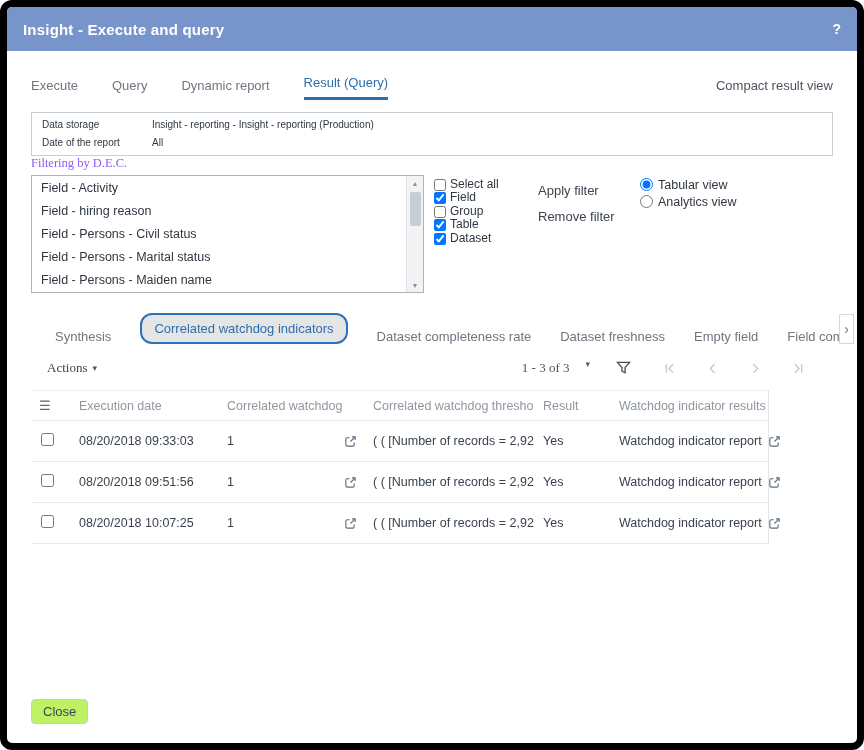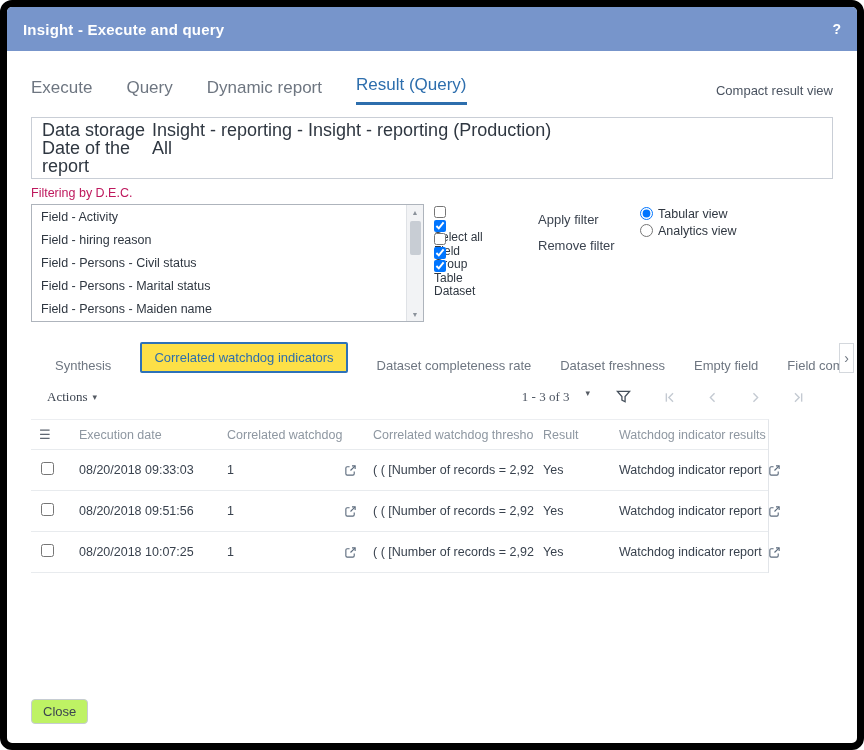--- a/index.html
+++ b/index.html
@@ -9,57 +9,57 @@
   .frame { position:absolute; inset:0; border:7px solid #000; border-radius:12px; background:#fff; overflow:hidden; }
 
   .titlebar { height:44px; background:var(--header-bg,#7795cb); display:flex; align-items:center; padding:0 16px; }
   .titlebar .title { color:#fff; font-size:15px; font-weight:600; letter-spacing:.2px; }
   .titlebar .help { margin-left:auto; color:#fff; font-weight:700; font-size:14px; cursor:pointer; }
 
   .content { padding:24px 24px 0; position:relative; height:calc(100% - 44px); }
 
   
   .tabs-row { display:flex; align-items:flex-end; }
-  .tab { font-size:17px; color:#6e7681; margin-right:34px; padding-bottom:7px; cursor:pointer; white-space:nowrap; }
+  .tab { font-size:13px; color:#6e7681; margin-right:34px; padding-bottom:7px; cursor:pointer; white-space:nowrap; }
   .tab.active { color:var(--accent,#2d6ead); border-bottom:3px solid var(--accent,#2d6ead); }
   .compact { margin-left:auto; font-size:13px; color:#4a5360; padding-bottom:7px; cursor:pointer; }
 
   
   .info-box { margin-top:12px; border:1px solid #c9ced6; padding:3px 10px; }
-  .info-row { font-size:18px; color:#2f3741; line-height:18px; display:flex; }
+  .info-row { font-size:10px; color:#2f3741; line-height:18px; display:flex; }
   .info-label { width:110px; flex:none; }
 
-  .filtering-label { margin-top:7px; font-size:12.5px; color:#be185d; }
+  .filtering-label { font-size:12.5px; color:#8b5cf6;font-family:Liberation Serif, serif; }
 
   
   .filter-area { display:flex; margin-top:4px; align-items:flex-start; }
   .listbox { width:393px; height:118px; border:1px solid #aeb4bc; position:relative; overflow:hidden; background:#fff; flex:none; }
   .listbox .items { position:absolute; inset:0 17px 0 0; }
   .list-item { font-size:12.5px; color:#2f3741; padding:5px 9px 4px; white-space:nowrap; cursor:default; }
   .vscroll { position:absolute; top:0; right:0; bottom:0; width:17px; background:#f2f3f5; border-left:1px solid #dfe2e6; display:flex; flex-direction:column; align-items:center; }
   .vscroll .arr { font-size:7px; color:#8b929b; height:14px; display:flex; align-items:center; cursor:pointer; }
   .vscroll .thumb { width:11px; height:34px; background:#c8cdd4; border-radius:2px; margin-top:2px; cursor:pointer; }
   .vscroll .arr.down { margin-top:auto; }
 
   .cb-col { margin-left:10px; width:86px; padding-top:2px; flex:none; }
-  .cb { display:flex; align-items:flex-start; gap:12px; font-size:12px; color:#2f3741; height:13.5px; cursor:pointer;flex-direction:column; }
+  .cb { display:flex; align-items:flex-end; gap:4px; font-size:12px; color:#2f3741; height:13.5px; cursor:pointer; }
   .cb input { width:12px; height:12px; margin:0; flex:none; }
 
   .fa-col { margin-left:18px; padding-top:8px; width:90px; flex:none; }
   .fa-link { font-size:13px; color:#3c4450; display:block; margin-bottom:11px; cursor:pointer; white-space:nowrap; }
 
   .view-col { margin-left:12px; padding-top:3px; }
   .radio { display:flex; gap:5px; font-size:12.5px; color:#2f3741; margin-bottom:3px; cursor:pointer; white-space:nowrap; }
   .radio input { width:13px; height:13px; margin:0; flex:none; }
 
   
   .result-tabs-row { margin-top:20px; display:flex; align-items:center; margin-right:-21px; }
   .rtabs-strip { display:flex; align-items:flex-end; overflow:hidden; flex:1; padding-left:24px; white-space:nowrap; }
   .rtab { font-size:13px; color:#6e7681; margin-right:29px; white-space:nowrap; cursor:pointer; flex:none; }
-  .rtab.active { color:var(--accent,#2d6ead); border:2px solid var(--accent-border,#2d72b8); padding:6px 12px; border-radius:2px; background:#fde047; }
+  .rtab.active { color:var(--accent,#2d6ead); border:2px solid var(--accent-border,#2d72b8); padding:6px 12px; border-radius:12px; background:#e5e5e5; }
   .rtab-scroll { margin-left:auto; width:15px; height:30px; border:1px solid #d4d8dd; color:#6e7681; display:flex; align-items:center; justify-content:center; font-size:14px; flex:none; cursor:pointer; background:#fff; }
 
   
   .toolbar { margin-top:16px; display:flex; align-items:center; padding:0 28px 0 16px;font-family:Liberation Serif, serif; }
   .actions { font-size:13px; color:#3c4450; display:flex; align-items:center; gap:5px; cursor:pointer; }
   .caret { font-size:9px; color:#555b63; line-height:1; }
   .toolbar-right { margin-left:auto; display:flex; align-items:center; gap:26px; }
   .range { font-size:13px; color:#4a5360; display:flex; align-items:flex-start; gap:16px; cursor:pointer; }
   .funnel { color:#46505c; cursor:pointer; display:block; }
   .pagers { display:flex; align-items:center; gap:30px; margin-left:6px; }

